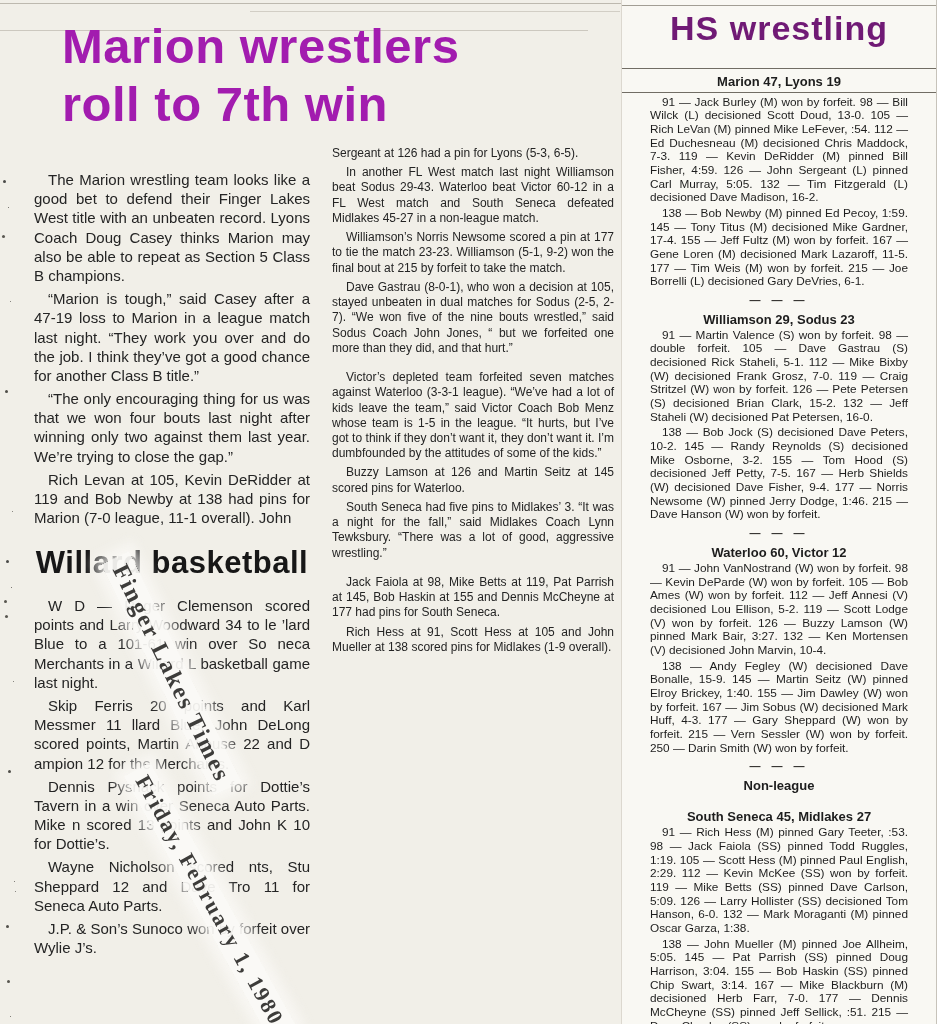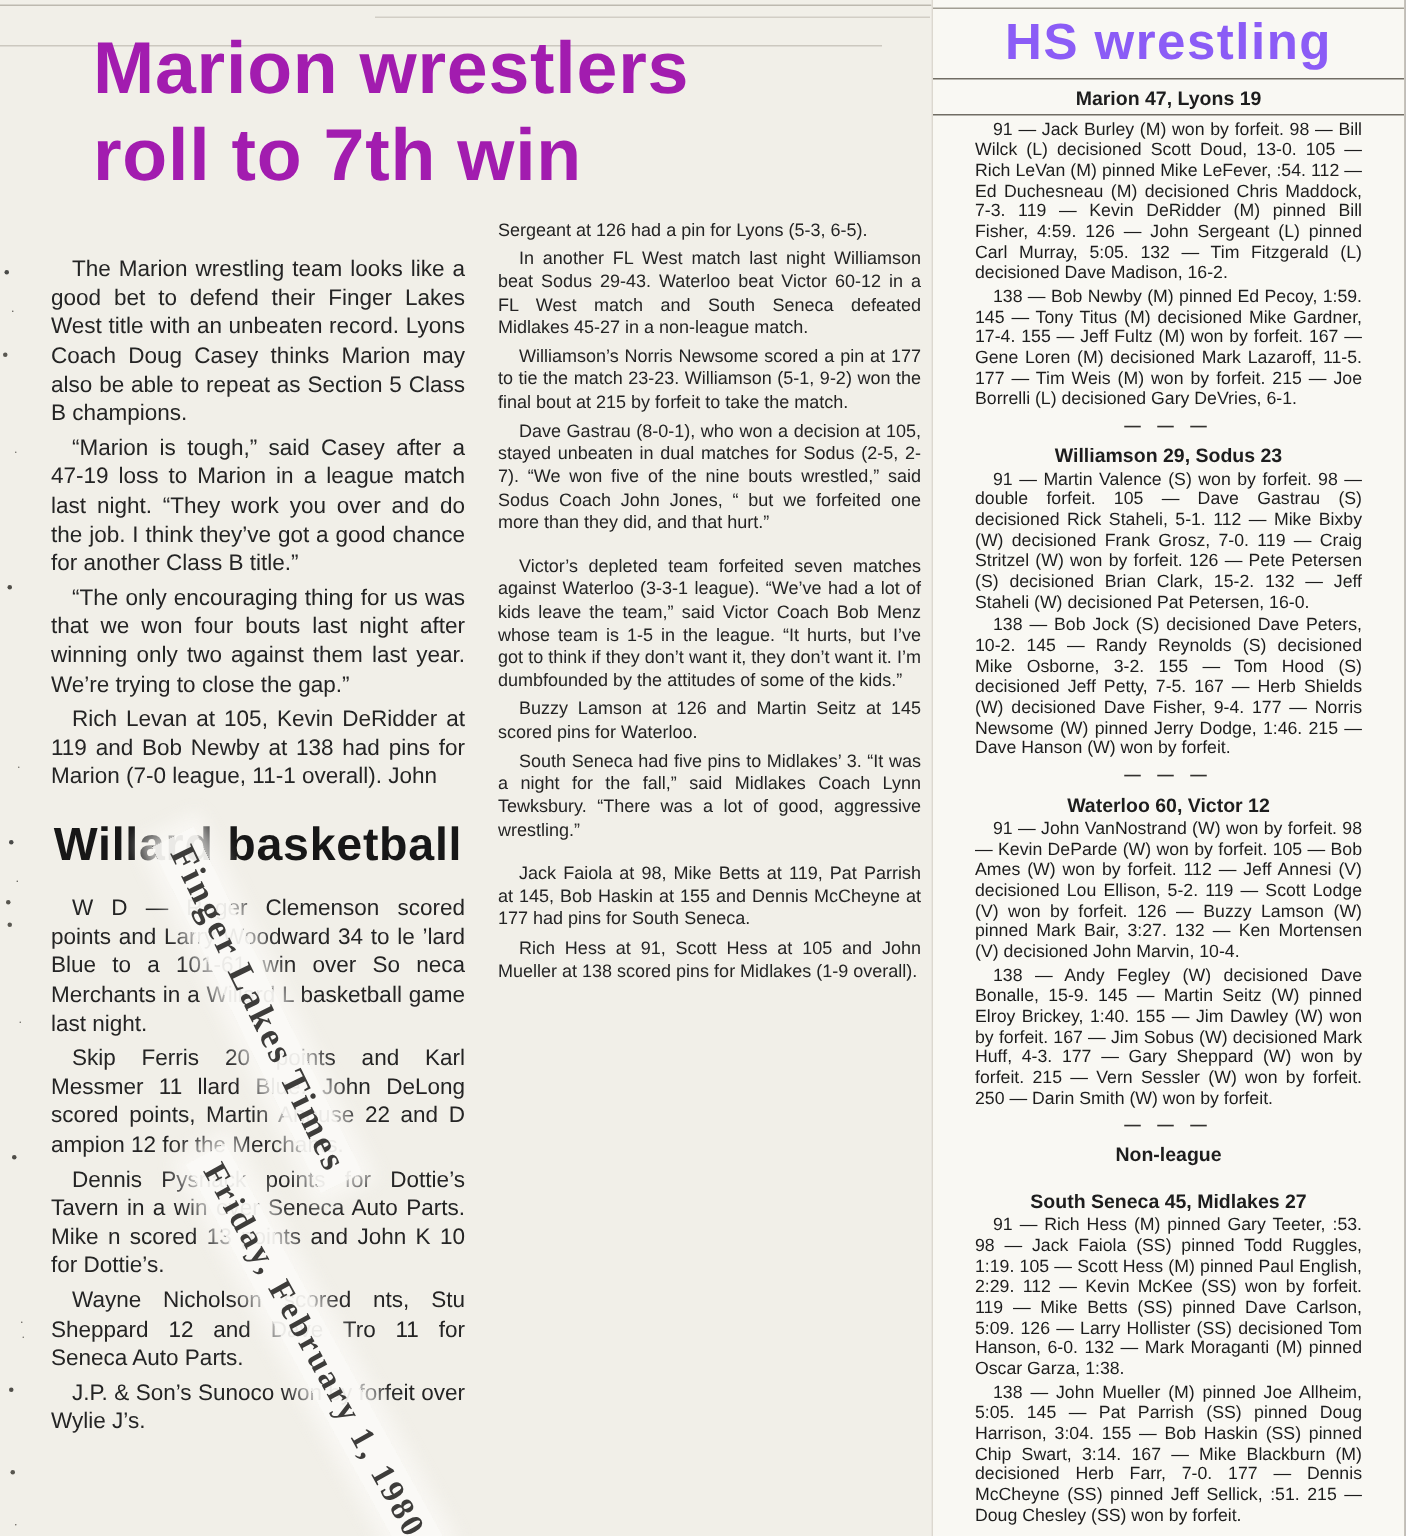--- a/index.html
+++ b/index.html
@@ -19,21 +19,21 @@
   .col p.noindent{text-indent:0;}
   .col p.big-gap{margin-top:14px;}
   #willard-head{font-size:31px;font-weight:bold;letter-spacing:0.5px;color:#171717;
                 margin:16px 0 13px;text-align:center;}
   #right-panel{position:absolute;left:621px;top:0;width:316px;height:1024px;background:#f9f8f3;
                border-left:1px solid #dcd8cf;border-right:1px solid #c7c3ba;box-sizing:border-box;
                padding:3px 12px 0;font-size:11.8px;line-height:1.16;text-align:justify;color:#1d1d1d;}
   .panel-rule{height:1px;background:#716d64;margin:2px -12px;}
   .panel-rule.light{background:#a29e94;}
   #hs-title{font-size:34px;font-weight:bold;text-align:center;letter-spacing:1px;
-            margin:3px 0 4px;color:#8b5cf6;}
+            margin:3px 0 20px;color:#701a75;}
   .sub-head{font-weight:bold;text-align:center;font-size:13px;margin:5px 0 2px;text-indent:0;}
   .sub-head.pre{margin-bottom:0;}
   .sub-head.post{margin-top:16px;}
   .head-rule{height:1px;background:#716d64;margin:1px -12px 3px;}
   #right-panel p{margin:0 16px 2px;text-indent:12px;}
   .separator{text-align:center;font-weight:bold;letter-spacing:4px;font-size:11px;
              margin:5px 0 3px;text-indent:0;color:#33312e;}
   .wm{position:absolute;font-family:"Liberation Serif",serif;font-weight:bold;color:#3d3c3a;
       background:rgba(251,250,246,0.93);box-shadow:0 0 12px 8px rgba(251,250,246,0.72);
       white-space:nowrap;z-index:5;transform-origin:0 0;padding:2px 9px;}

